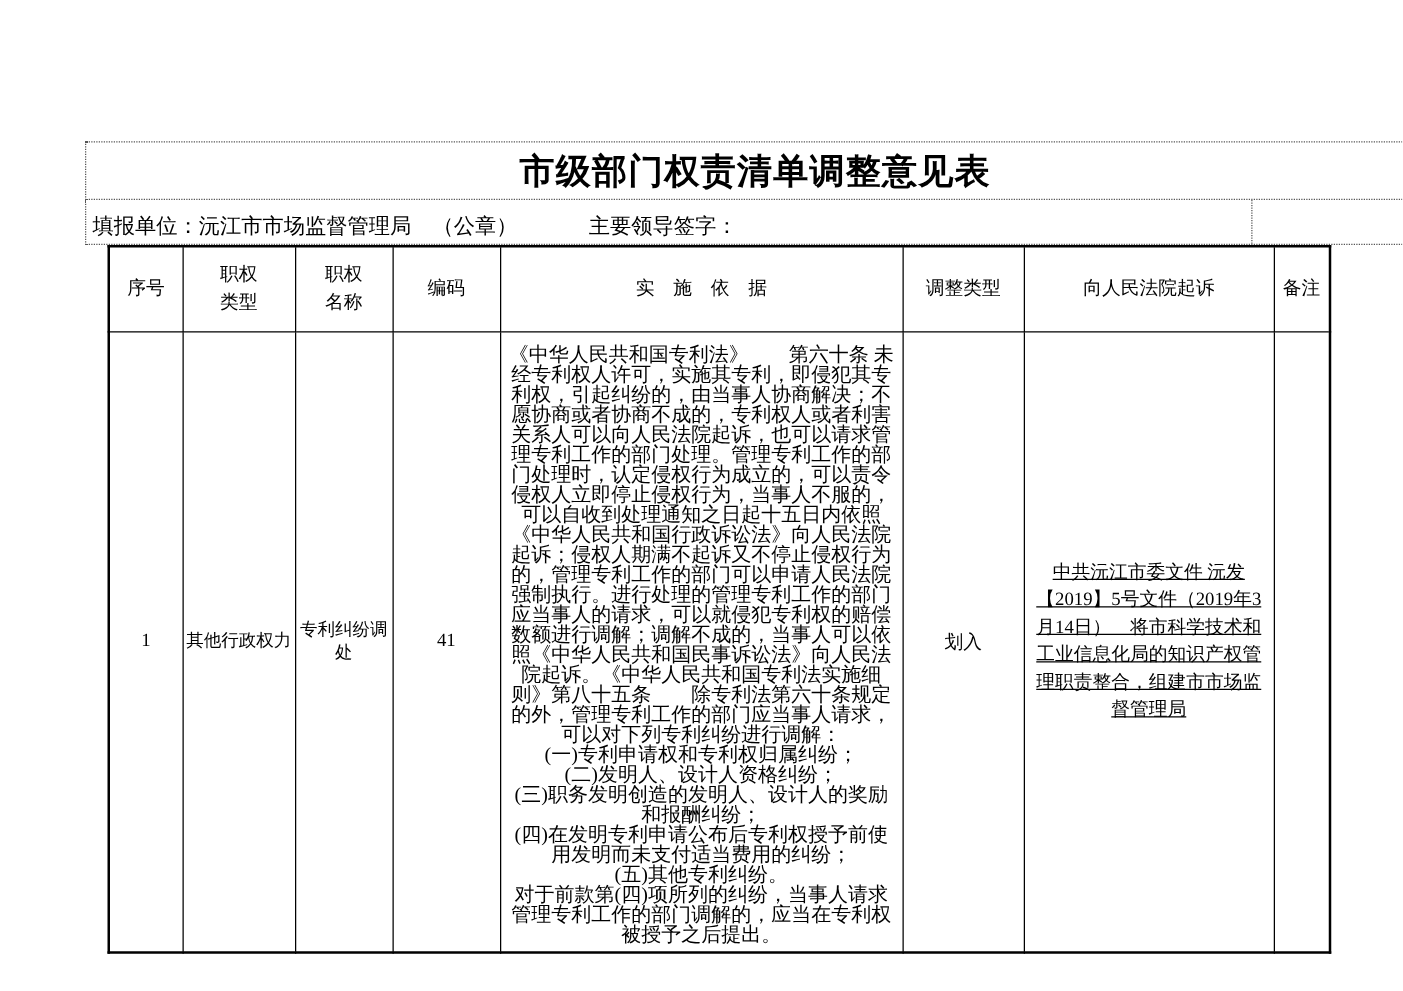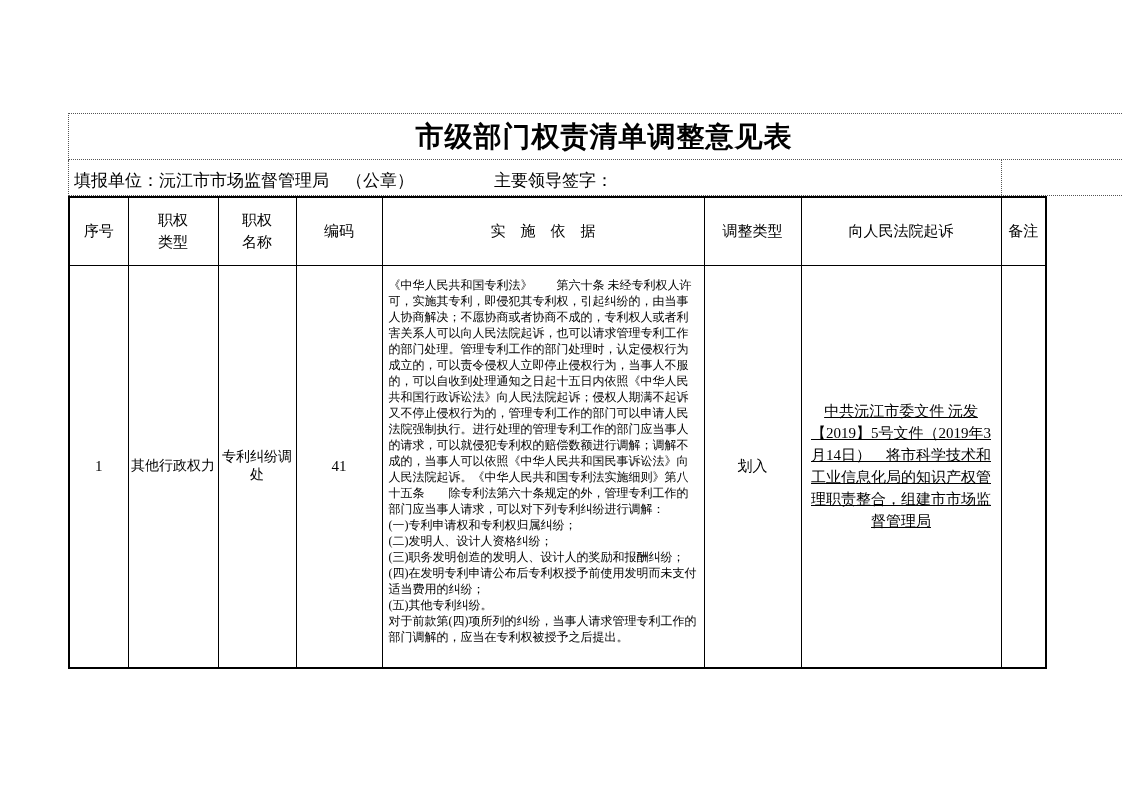--- a/index.html
+++ b/index.html
@@ -44,28 +44,29 @@
   .info-divider {
     position: absolute;
     left: 932px;
     top: 0;
     bottom: 0;
     width: 0;
     border-left: 1px dotted #555;
   }
   .info-item { position: absolute; top: 9px; white-space: nowrap; }
   .info-unit { left: 5px; }
-  .info-sign { left: 402px; margin-left: 23px; }
+  .info-sign { left: 402px; }
   .info-time { left: 672px; }
   
   table.main {
     width: 977px;
     border-collapse: collapse;
     table-layout: fixed;
     border: 2px solid #000;
+    margin-left: 18px;
   }
   table.main th, table.main td {
     border: 1px solid #000;
     overflow: hidden;
   }
   tr.header-row { height: 68px; }
   tr.data-row { height: 403px; }
   th.col-header {
     font-weight: normal;
     font-size: 15px;
@@ -74,23 +75,23 @@
     white-space: pre-line;
     line-height: 22px;
   }
   td.cell-center {
     text-align: center;
     vertical-align: middle;
     font-size: 14px;
   }
   td.cell-basis {
     vertical-align: top;
-    text-align: left;
+    text-align: center;
     padding: 11px 6px 4px 6px;
-    font-size: 12px;
+    font-size: 16px;
     line-height: 16px;
     white-space: pre-wrap;
   }
   td.cell-opinion {
     text-align: center;
     vertical-align: middle;
     font-size: 15px;
     line-height: 22px;
     padding: 0 8px;
     text-decoration: underline;

